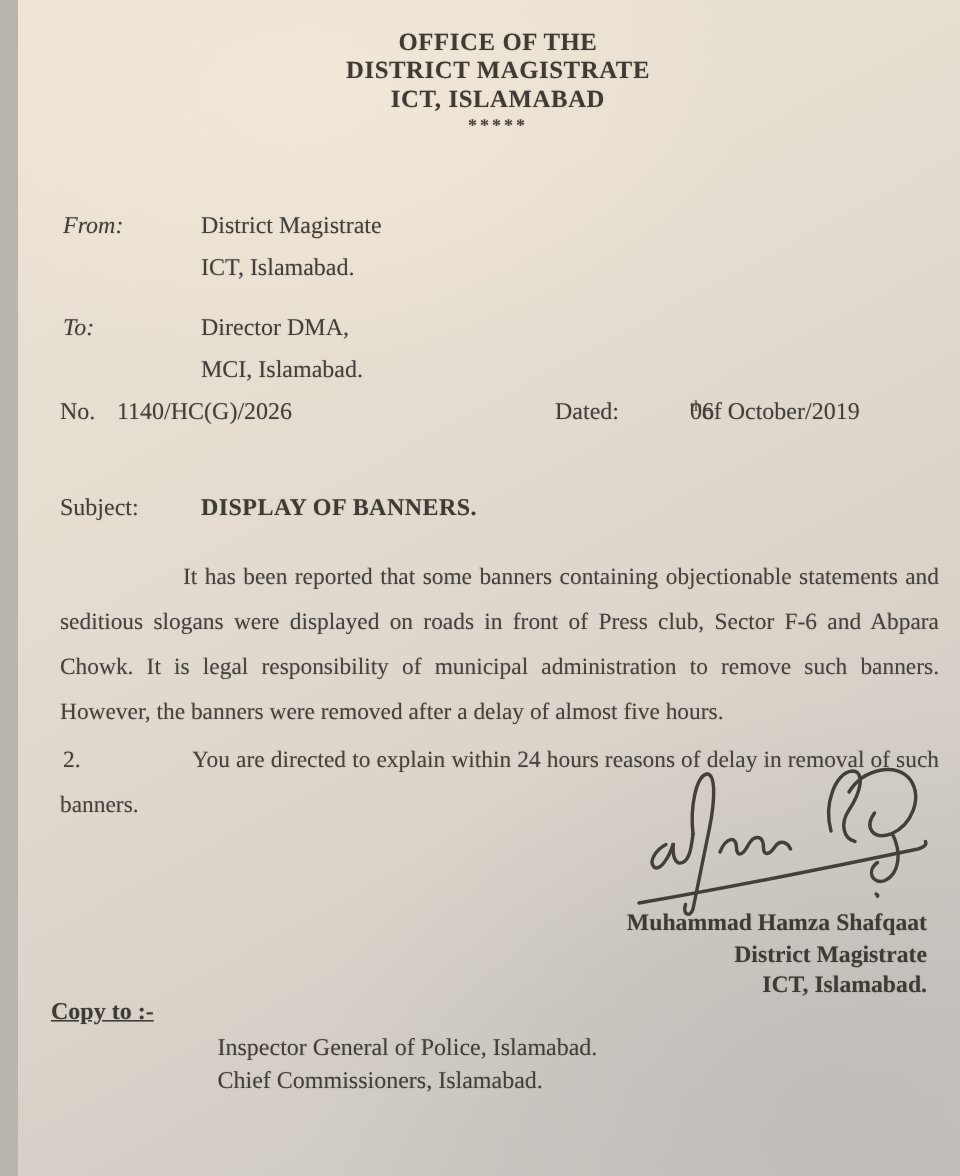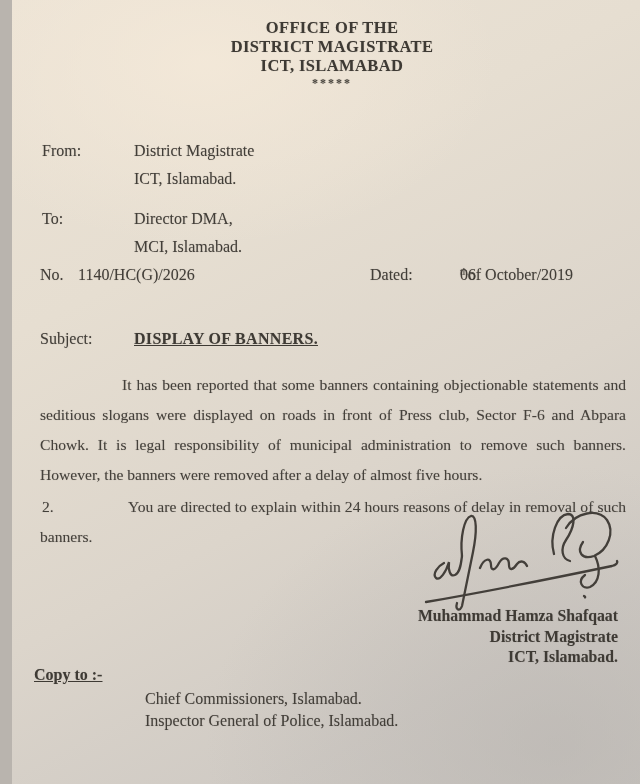--- a/index.html
+++ b/index.html
@@ -30,39 +30,38 @@
     font-weight: 700;
     font-size: 16.5px;
     line-height: 19px;
     letter-spacing: .4px;
     color: #3e3a34;
   }
   .stars { font-size: 12px; letter-spacing: 2px; line-height: 12px; margin-top: 2px; color: #4a463f; }
 
   
   .addr-row { left: 30px; font-size: 16px; line-height: 28px; display: flex; }
-  .addr-row .label { width: 92px; flex: 0 0 92px; }
+  .addr-row .label { width: 92px; flex: 0 0 92px; font-style: italic; }
   .addr-row .value div { white-space: nowrap; }
 
   
   .refline { top: 266px; left: 0; width: 100%; height: 24px; font-size: 16px; }
   .refline span { position: absolute; white-space: nowrap; }
   .no-label   { left: 28px; }
   .no-value   { left: 66px; }
   .dated-label{ left: 358px; }
   .date-value { left: 448px; text-align: center; }
   .date-value sup { font-size: 10px; }
 
   
   .subjectline { top: 330px; left: 0; width: 100%; font-size: 16px; }
   .subjectline .label { position: absolute; left: 28px; }
   .subjectline .value {
     position: absolute; left: 122px;
     font-weight: 700;
-    text-decoration: underline;
     letter-spacing: .3px;
     color: #3e3a34;
     text-align: center;
   }
 
   
   .bodytext {
     font-size: 15.6px;
     line-height: 30px;
     text-align: justify;
@@ -157,17 +156,17 @@
   </svg>
 
   <div class="abs signatory">
     <div>Muhammad Hamza Shafqaat</div>
     <div>District Magistrate</div>
     <div>ICT, Islamabad.</div>
   </div>
 
   <div class="abs copylabel">Copy to :-</div>
   <div class="abs copylist">
+    <div>Inspector General of Police, Islamabad.</div>
     <div>Chief Commissioners, Islamabad.</div>
-    <div>Inspector General of Police, Islamabad.</div>
   </div>
 
 </div>
 
 </body></html>

